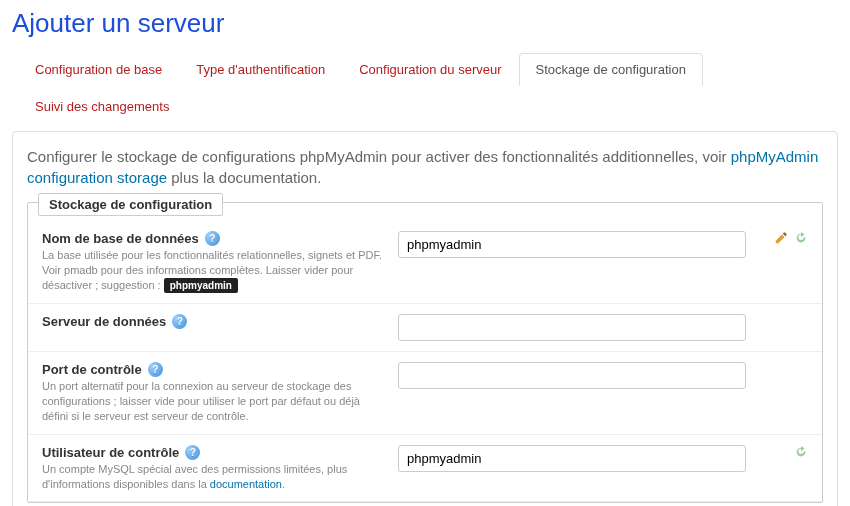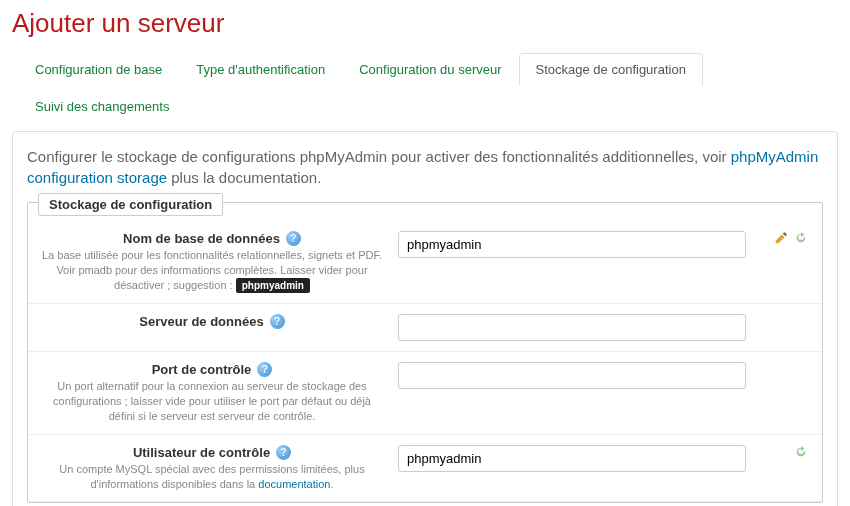--- a/index.html
+++ b/index.html
@@ -1,30 +1,30 @@
 <!DOCTYPE html>
 <html><head>
 <meta charset="utf-8">
 <style>
   * { box-sizing: border-box; margin: 0; padding: 0; }
   body { font-family: Arial, Helvetica, sans-serif; font-size: 13px; color: #333; background: #fff; }
   .page { width: 850px; padding: 0 12px 12px 12px; }
-  .page-title { font-size: 26px; font-weight: 400; color: #b91c1c; padding: 8px 0 14px 0; }
+  .page-title { font-size: 26px; font-weight: 400; color: #1d4ed8; padding: 8px 0 14px 0; }
   .tabs { display: flex; flex-wrap: wrap; gap: 0; border-bottom: 0; padding-left: 6px; }
-  .tab { padding: 8px 16px; color: #15803d; cursor: pointer; border: 1px solid transparent; border-radius: 4px 4px 0 0; font-size: 13px; }
+  .tab { padding: 8px 16px; color: #b91c1c; cursor: pointer; border: 1px solid transparent; border-radius: 4px 4px 0 0; font-size: 13px; }
   .tab.active { background: #fff; border: 1px solid #ddd; border-bottom-color: #fff; color: #555; }
   .tab-row2 { padding-top: 4px; padding-bottom: 8px; }
   .content-panel { border: 1px solid #ddd; border-radius: 4px; background: #fff; padding: 14px; }
   .intro { font-size: 15px; color: #666; line-height: 1.4; margin-bottom: 14px; }
   .intro a { color: #0073a8; text-decoration: none; }
   .fieldset { border: 1px solid #ccc; border-radius: 2px; position: relative; background: #fff; }
   .legend { position: absolute; top: -10px; left: 10px; background: #fff; border: 1px solid #ccc; border-radius: 2px; padding: 3px 10px; font-size: 13px; font-weight: 700; color: #333; }
   .field-rows { padding-top: 18px; }
   .field-row { display: flex; align-items: flex-start; border-bottom: 1px solid #eee; padding: 10px 14px; gap: 16px; }
-  .field-label { width: 340px; text-align: center; }
+  .field-label { width: 340px; }
   .field-label .lbl { font-weight: 700; font-size: 13px; color: #333; display: inline-flex; align-items: center; gap: 6px; }
   .field-label .desc { font-size: 11px; color: #888; line-height: 1.35; margin-top: 2px; }
   .field-label .desc a { color: #0073a8; text-decoration: none; }
   .suggest-chip { display: inline-block; background: #222; color: #fff; font-size: 10px; font-weight: 700; padding: 1px 6px; border-radius: 2px; }
   .field-input { flex: 1; }
   .field-input input[type="text"], .field-input input[type="password"] { width: 100%; max-width: 370px; border: 1px solid #ccc; border-radius: 3px; padding: 5px 8px; font-size: 13px; }
   .field-actions { width: 46px; display: flex; gap: 6px; align-items: center; justify-content: flex-end; }
   .help-icon { display: inline-flex; width: 15px; height: 15px; border-radius: 50%; background: radial-gradient(circle at 30% 30%, #9cd0ff, #3d8fd6); color: #fff; font-size: 10px; font-weight: 700; align-items: center; justify-content: center; text-shadow: 0 1px 0 rgba(0,0,0,.2); }
   .icon-edit { width: 14px; height: 14px; }
   .icon-reload { width: 14px; height: 14px; opacity: .5; }

